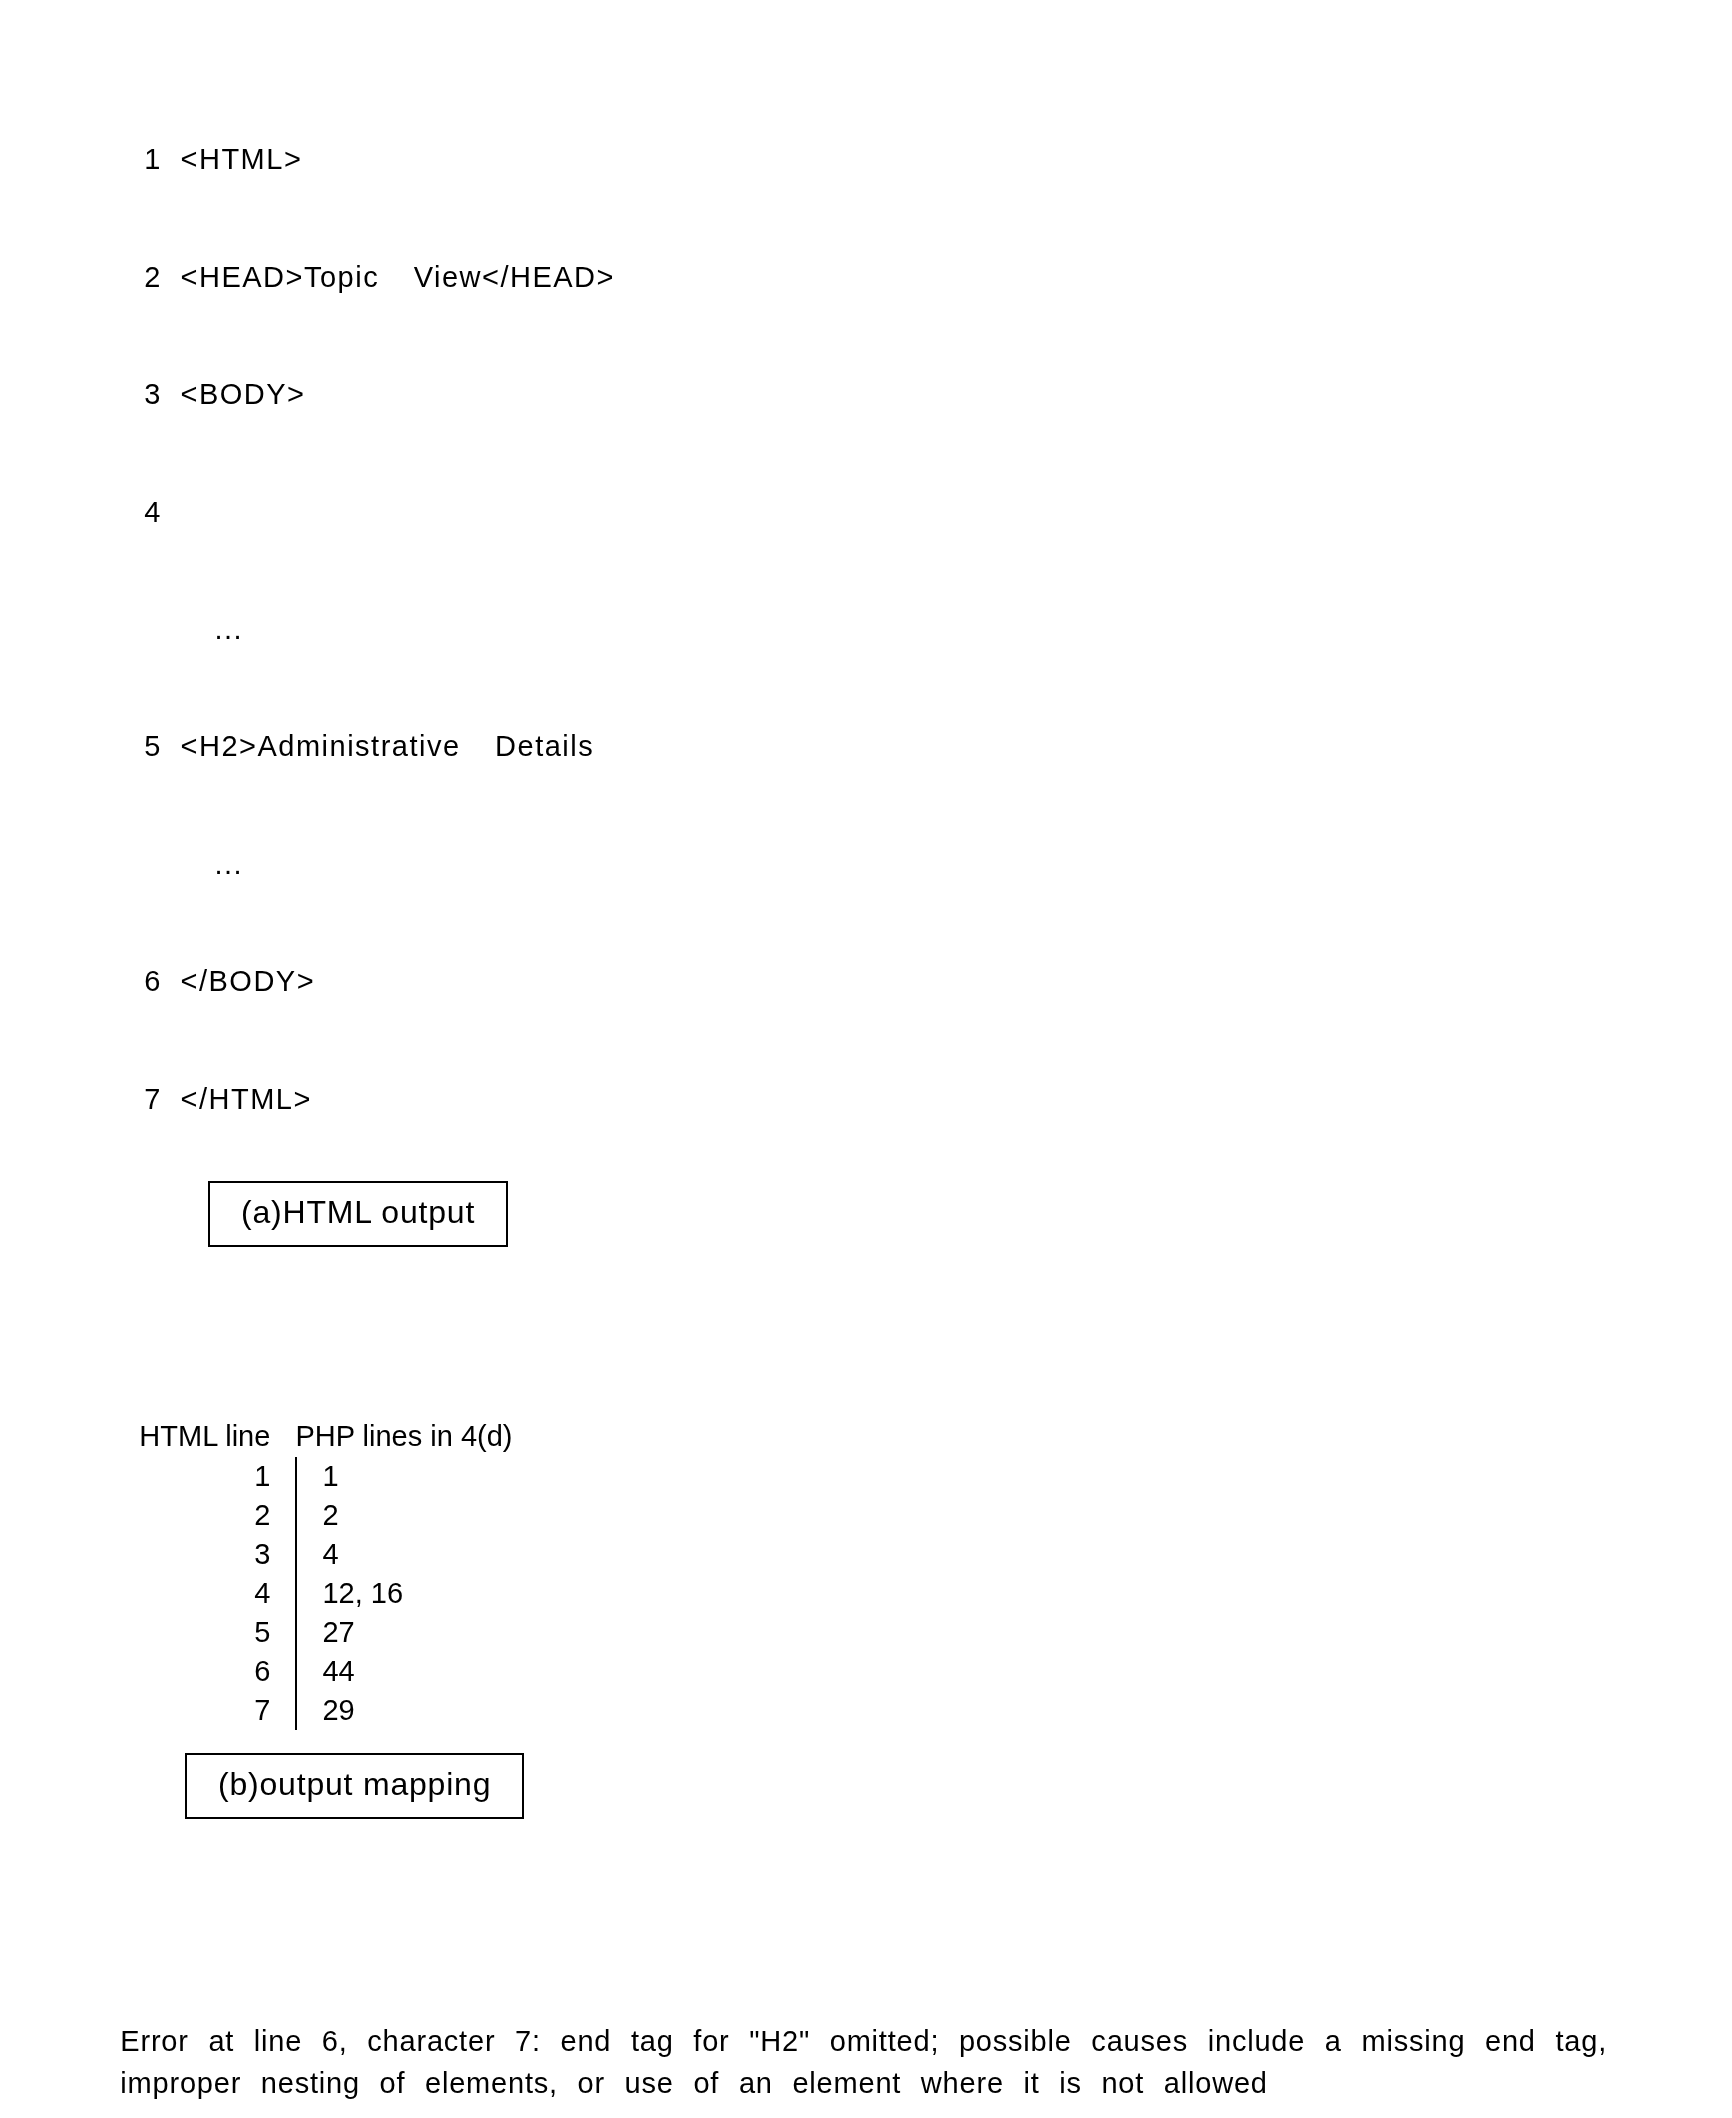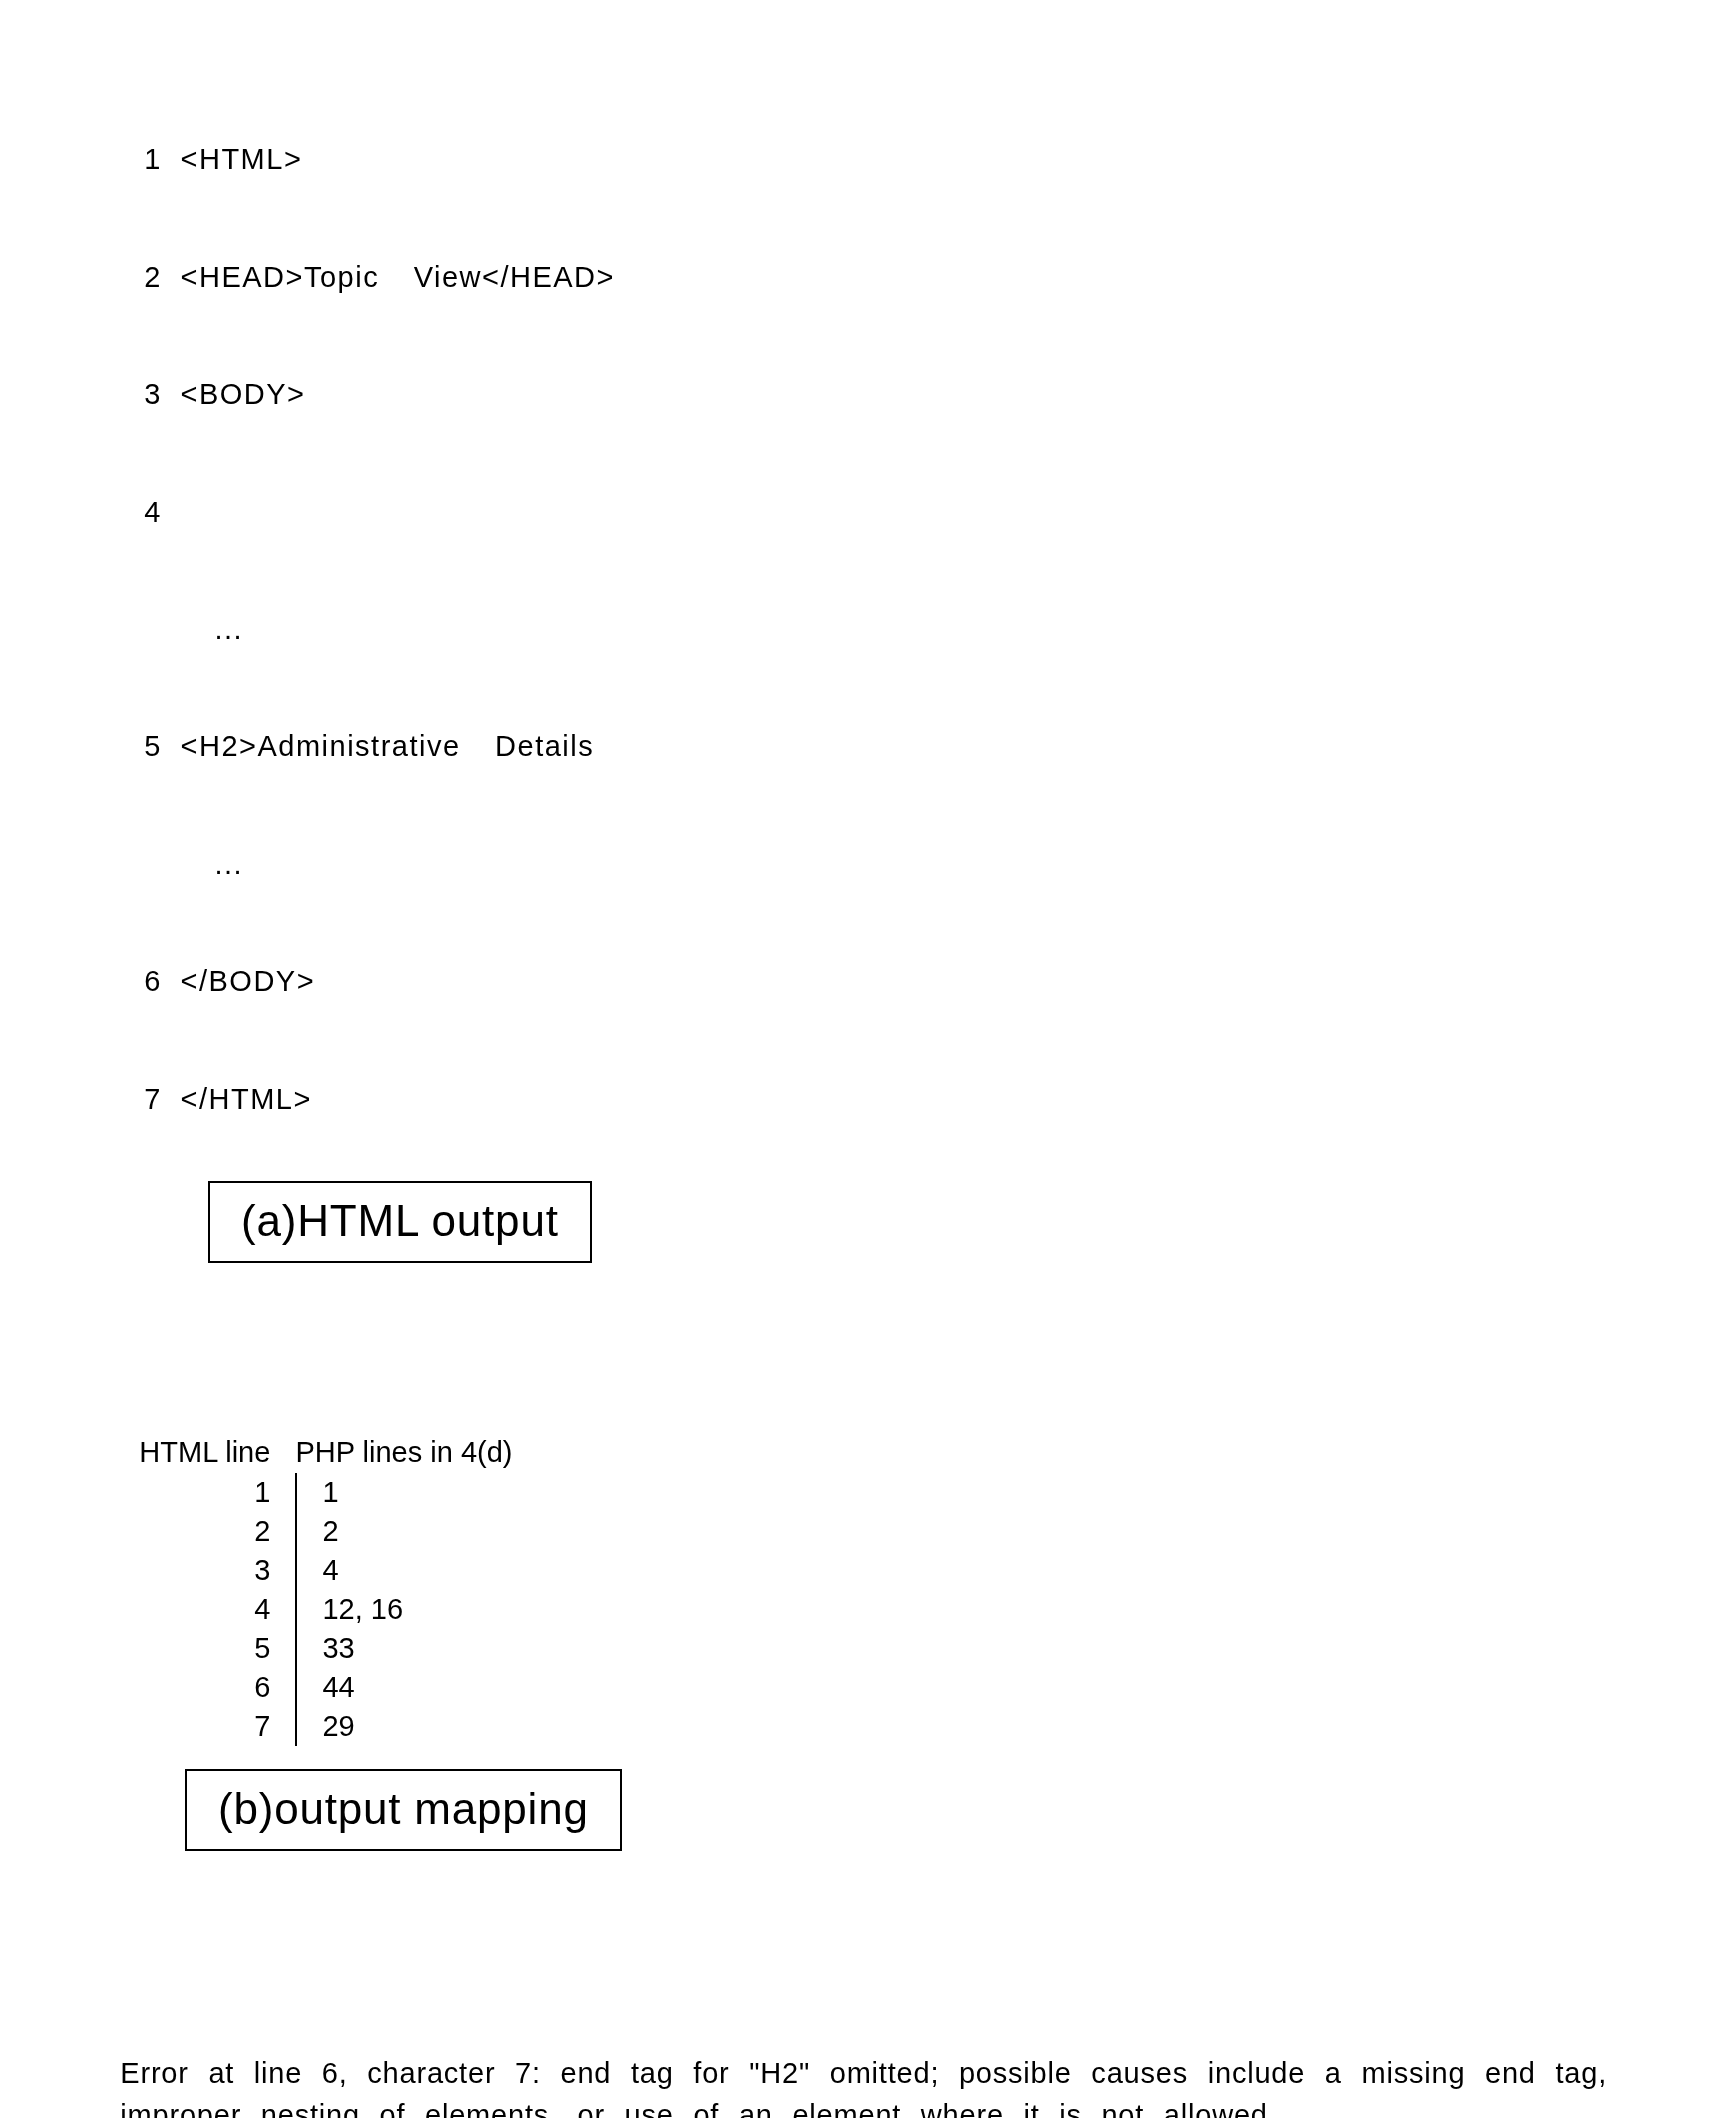--- a/index.html
+++ b/index.html
@@ -18,21 +18,21 @@
     letter-spacing: 1.5px;
     word-spacing: 7.7px;
   }
   .code-line { display: flex; }
   .ln { width: 54px; text-align: right; padding-right: 18.5px; }
   .ln-ellipsis { padding-left: 34px; }
   .caption-box {
     border: 2.3px solid #000;
     display: inline-block;
     padding: 7.7px 31px 10.8px 31px;
-    font-size: 44px;
+    font-size: 32px;
     letter-spacing: 0.8px;
   }
   .caption-row-a { margin-left: 100px; margin-top: 7.7px; }
   .section-gap { height: 170px; }
   .mapping { margin-left: 15.4px; }
   .mapping-table { display: flex; }
   .mapping-col-left { text-align: right; padding-right: 25px; }
   .mapping-col-right { border-left: 2.3px solid #000; padding-left: 25px; }
   .mapping-header-row { display: flex; margin-bottom: 1.5px; }
   .mapping-header-left { width: 147px; text-align: right; }
@@ -82,21 +82,21 @@
       <div class="mapping-row">4</div>
       <div class="mapping-row">5</div>
       <div class="mapping-row">6</div>
       <div class="mapping-row">7</div>
     </div>
     <div class="mapping-col-right">
       <div class="mapping-row">1</div>
       <div class="mapping-row">2</div>
       <div class="mapping-row">4</div>
       <div class="mapping-row">12, 16</div>
-      <div class="mapping-row">33</div>
+      <div class="mapping-row">27</div>
       <div class="mapping-row">44</div>
       <div class="mapping-row">29</div>
     </div>
   </div>
 </div>
 
 <div class="caption-row-b">
   <span class="caption-box">(b)output mapping</span>
 </div>
 

